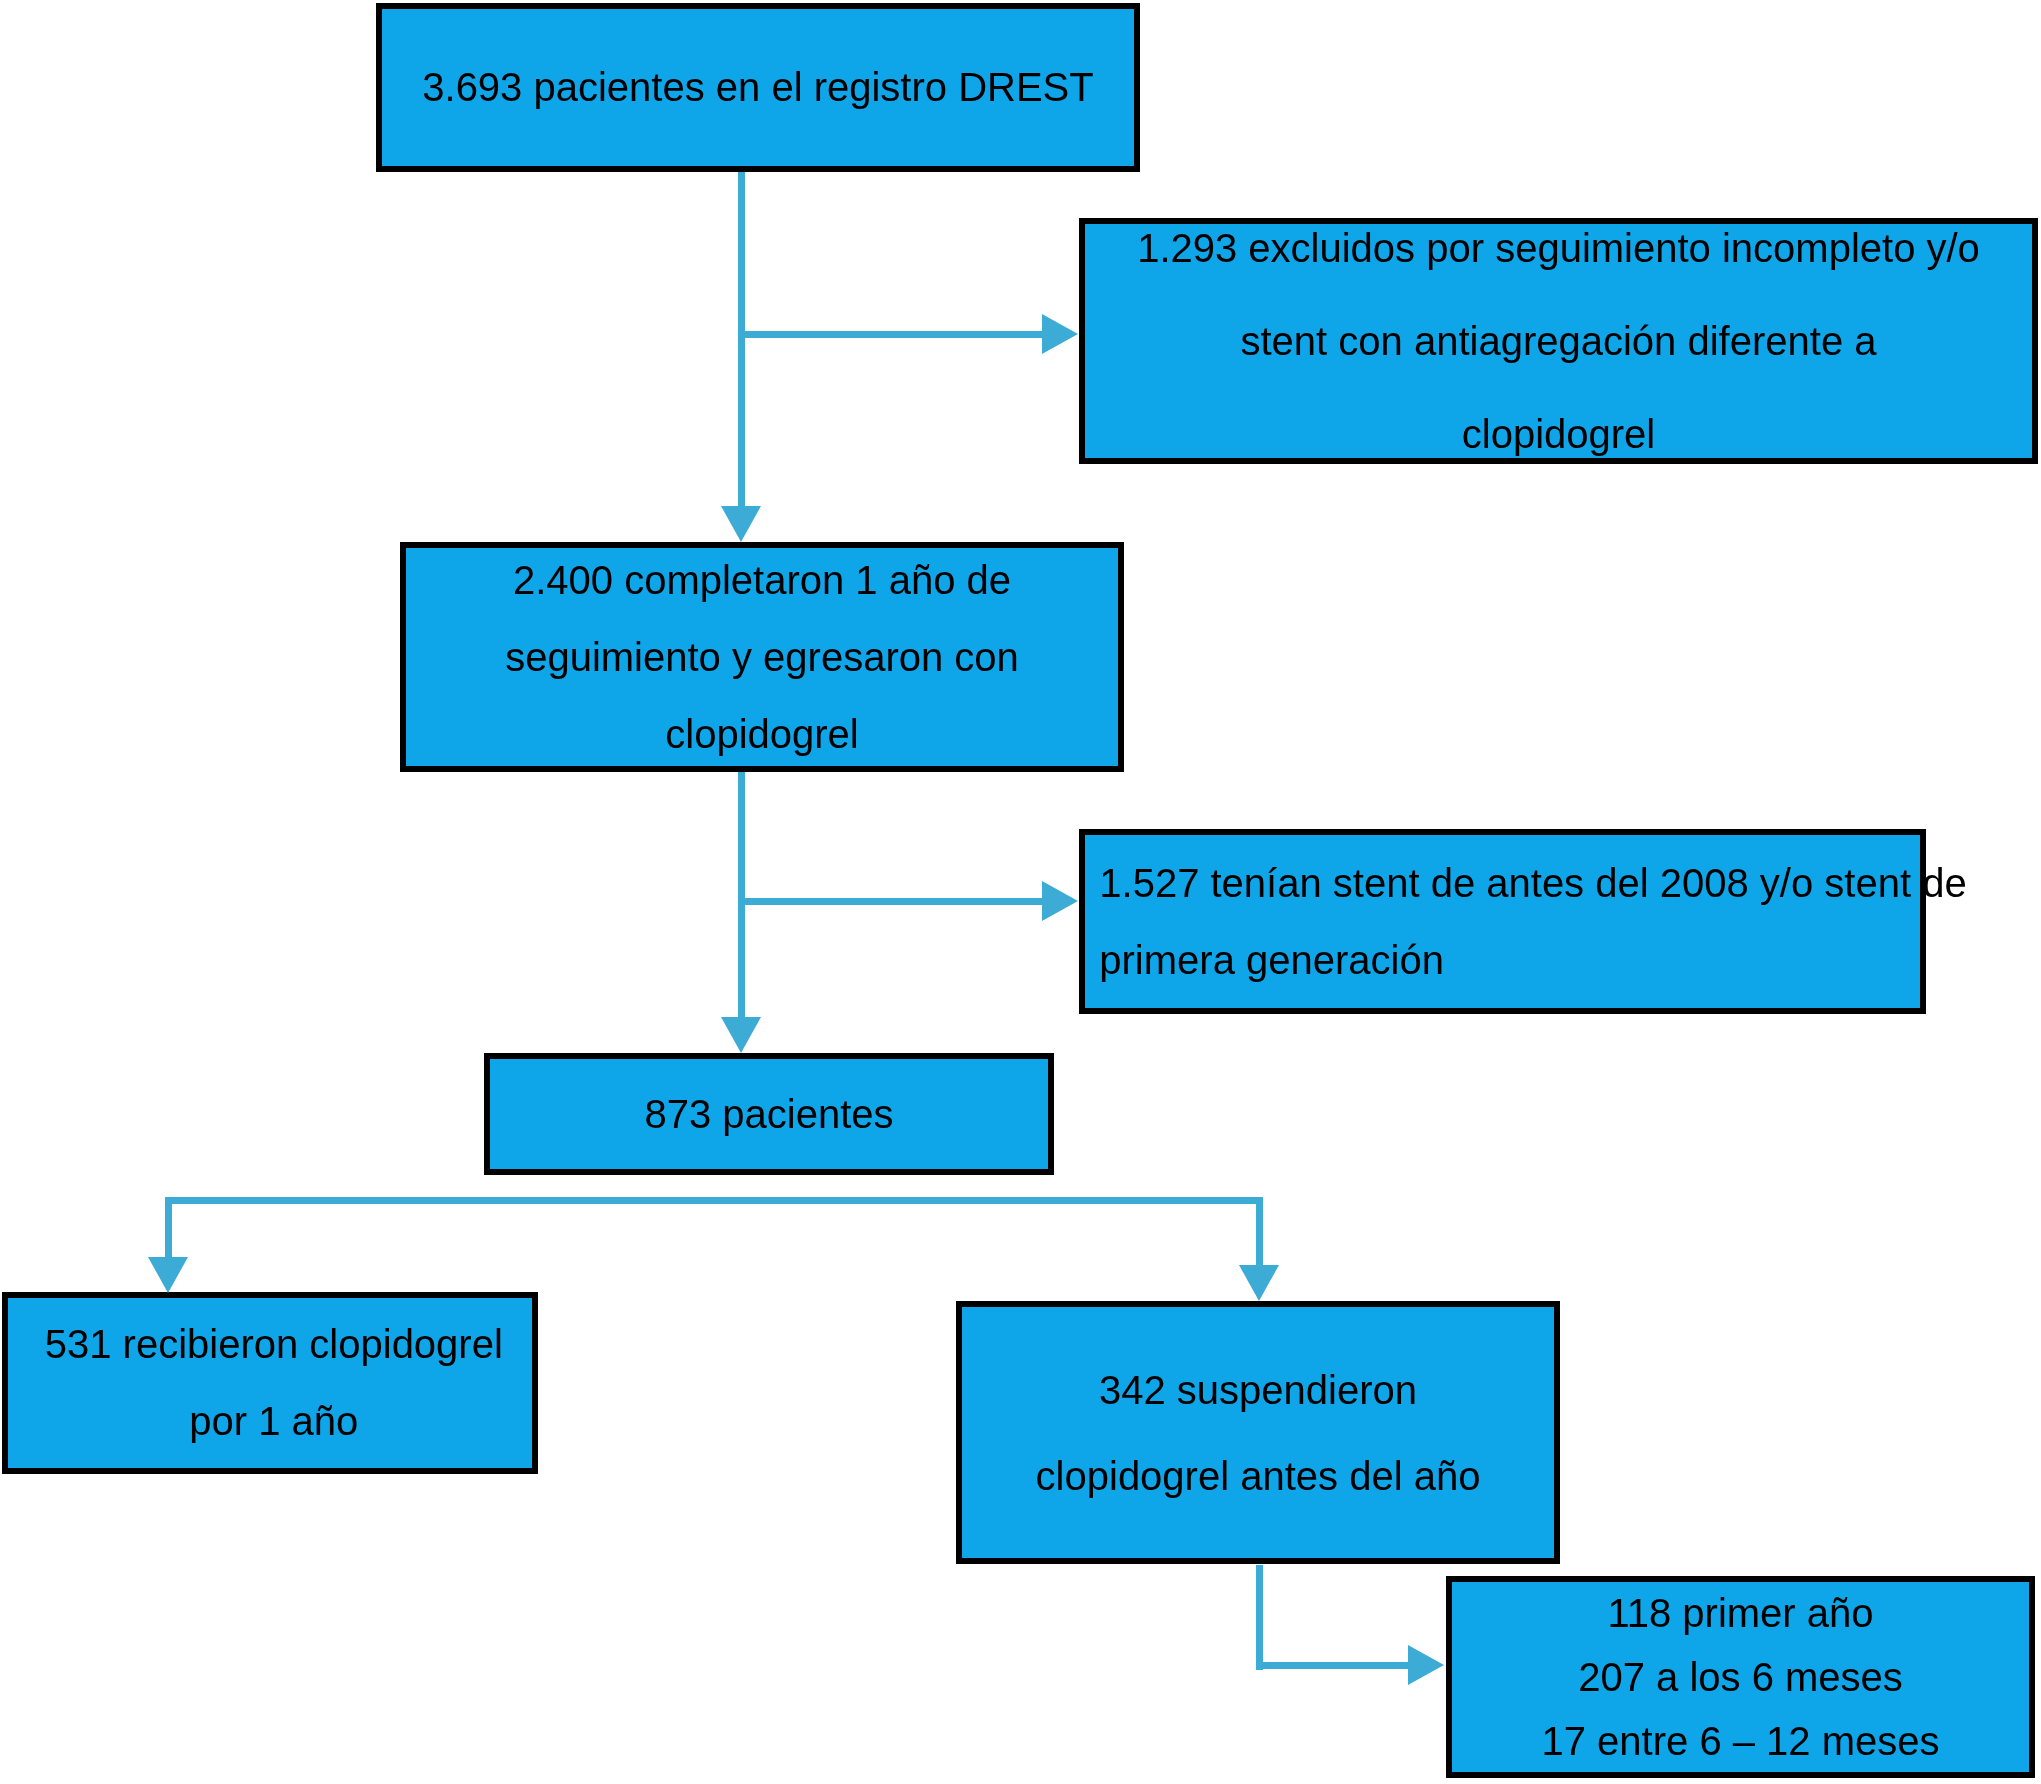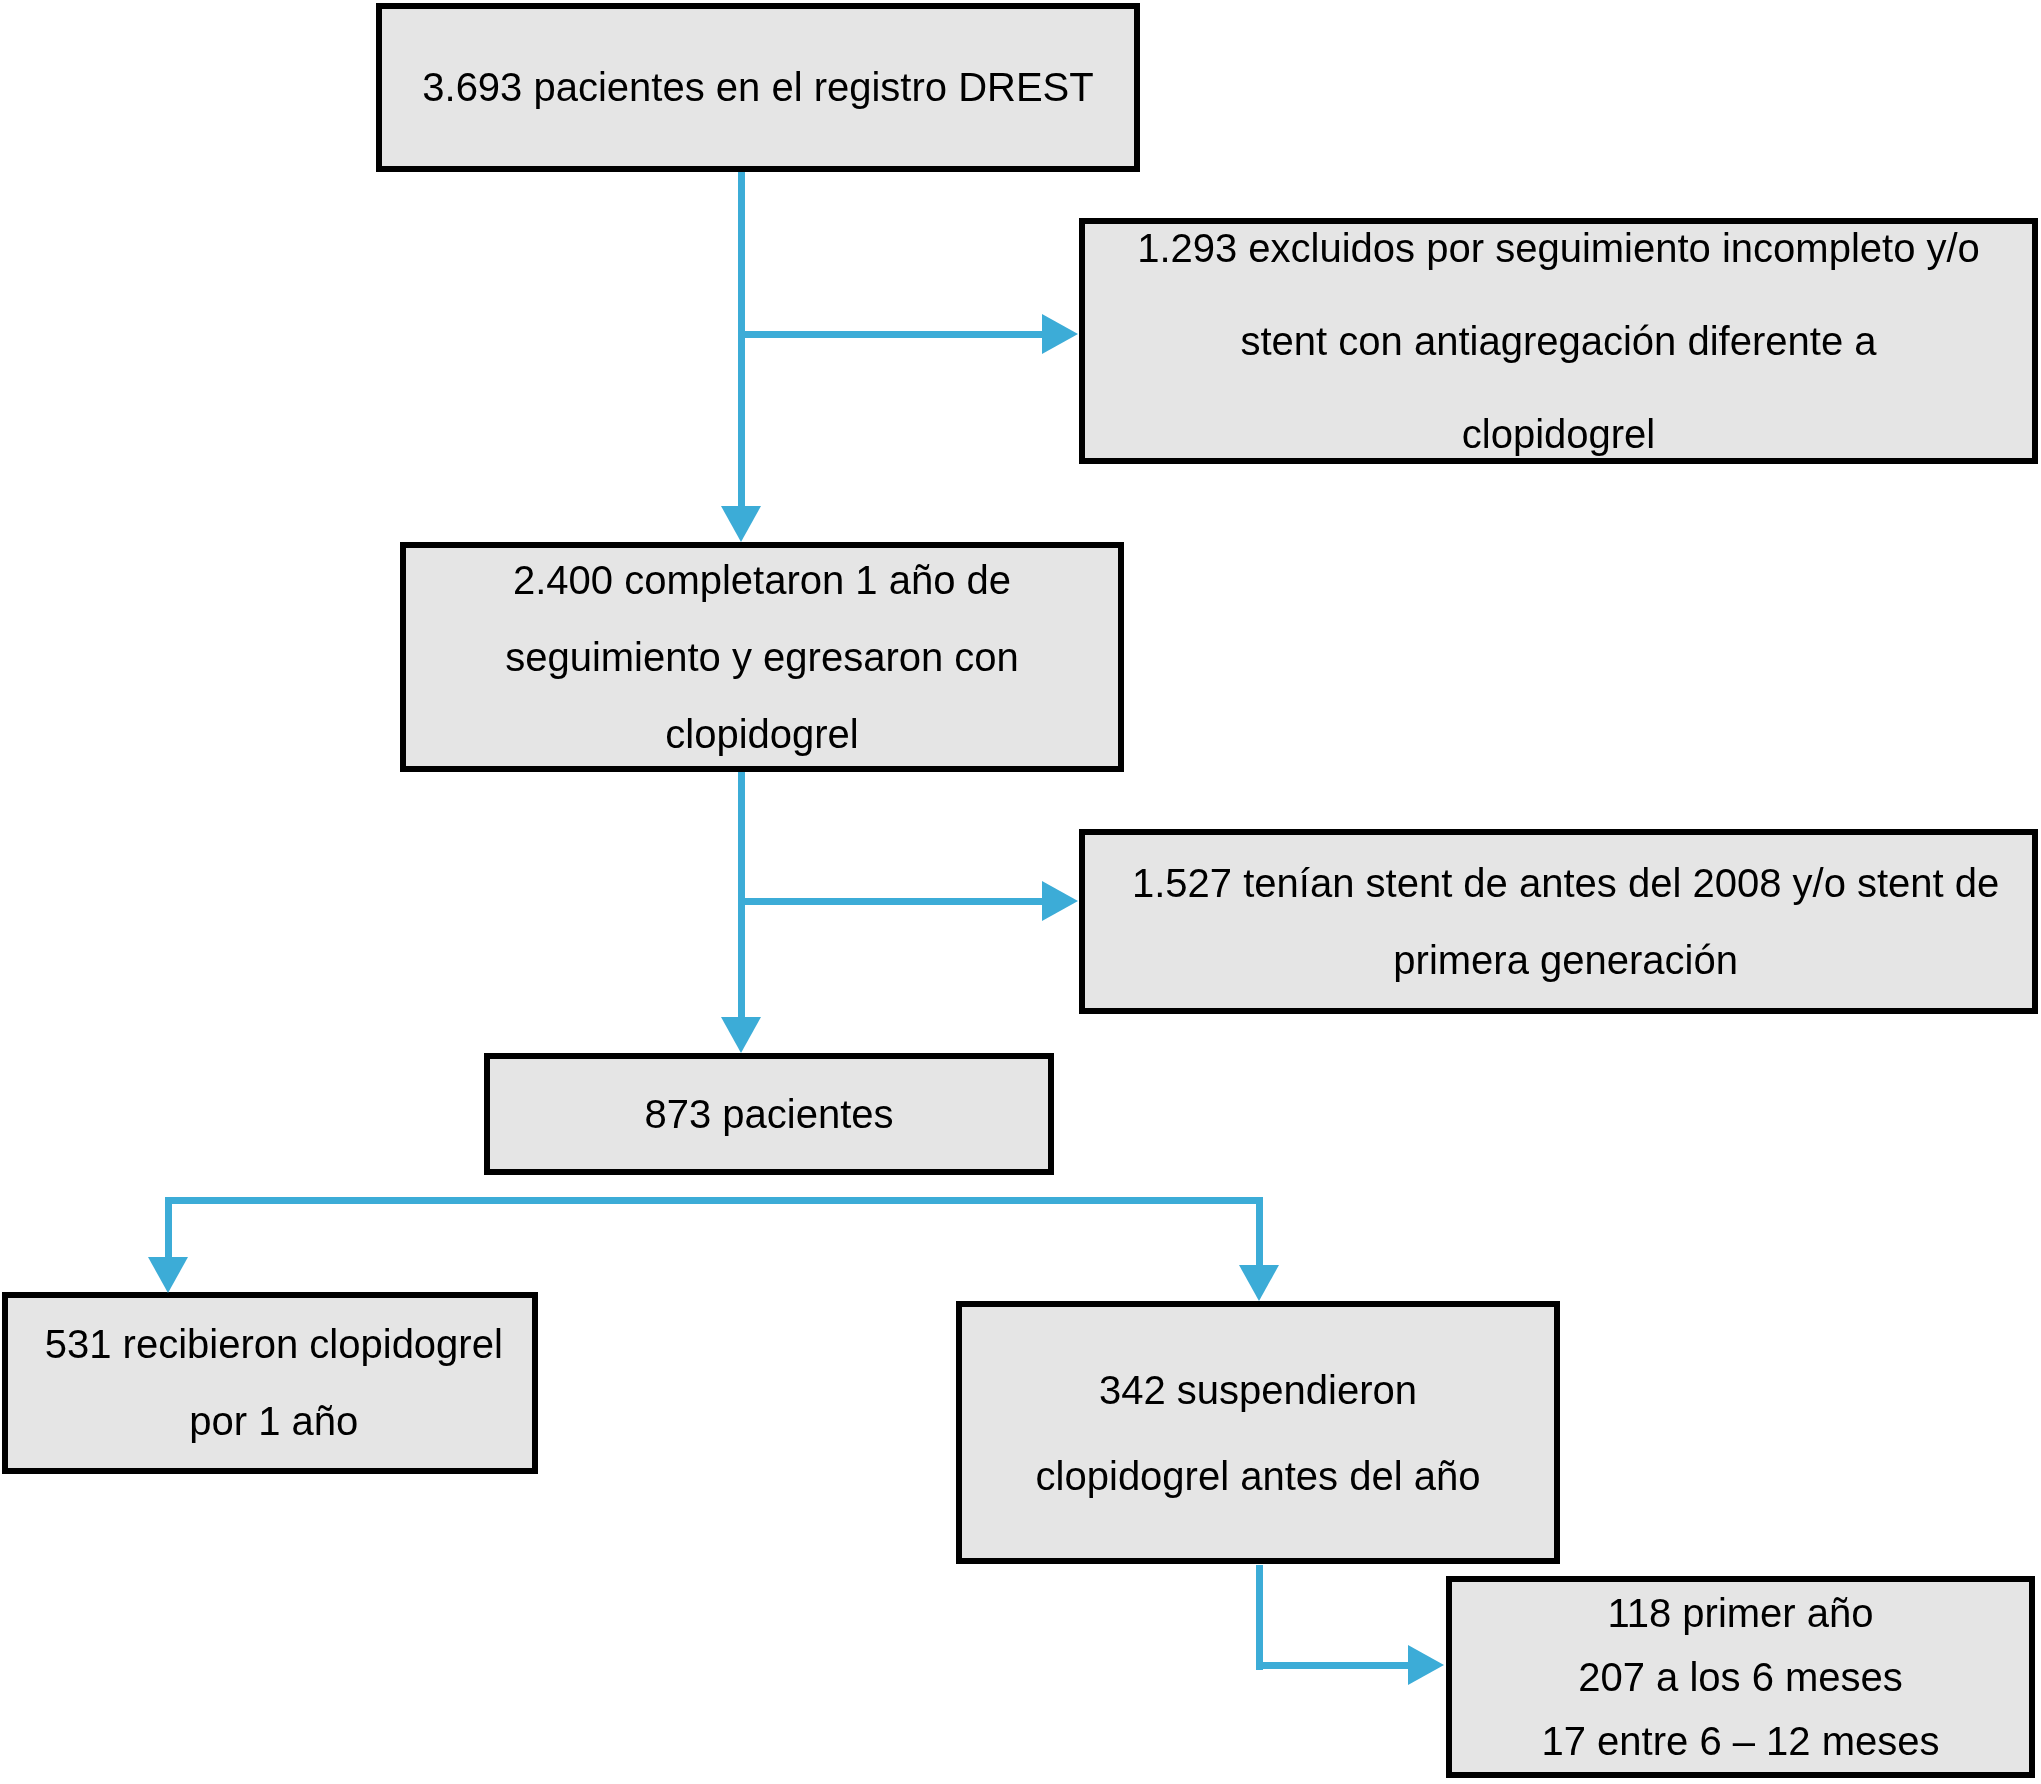--- a/index.html
+++ b/index.html
@@ -9,27 +9,26 @@
     height: 1785px;
     background: #ffffff;
     font-family: "Liberation Sans", sans-serif;
     color: #000000;
     overflow: hidden;
   }
   .box {
     position: absolute;
     box-sizing: border-box;
     border: 6.3px solid #000000;
-    background: #e5e5e5;
+    background: #0ea5e9;
     display: flex;
     flex-direction: column;
     justify-content: center;
     text-align: center;
     font-size: 40px;
-    align-items: center;
   }
   .ln { line-height: 77px; white-space: nowrap; }
   .box.align-left { text-align: left; padding-left: 14.3px; }
   .box.tight .ln { line-height: 64px; }
   .box.airy  .ln { line-height: 86px; }
   .seg {
     position: absolute;
     background: var(--arrow, #3CACD7);
   }
   .ah-down {
@@ -61,21 +60,21 @@
     <div class="ln">stent con antiagregación diferente a</div>
     <div class="ln">clopidogrel</div>
   </div>
 
   <div class="box" style="left:400px; top:542px; width:724px; height:230px;">
     <div class="ln">2.400 completaron 1 año de</div>
     <div class="ln">seguimiento y egresaron con</div>
     <div class="ln">clopidogrel</div>
   </div>
 
-  <div class="box align-left" style="left:1079px; top:829px; width:959px; height:185px;">
+  <div class="box align-left" style="left:1079px; top:829px; width:847px; height:185px;">
     <div class="ln">1.527 tenían stent de antes del 2008 y/o stent de</div>
     <div class="ln">primera generación</div>
   </div>
 
   <div class="box" style="left:484px; top:1053px; width:570px; height:122px;">
     <div class="ln">873 pacientes</div>
   </div>
 
   <div class="box" style="left:1.8px; top:1292px; width:536px; height:182px;padding-left:8px;">
     <div class="ln">531 recibieron clopidogrel</div>

